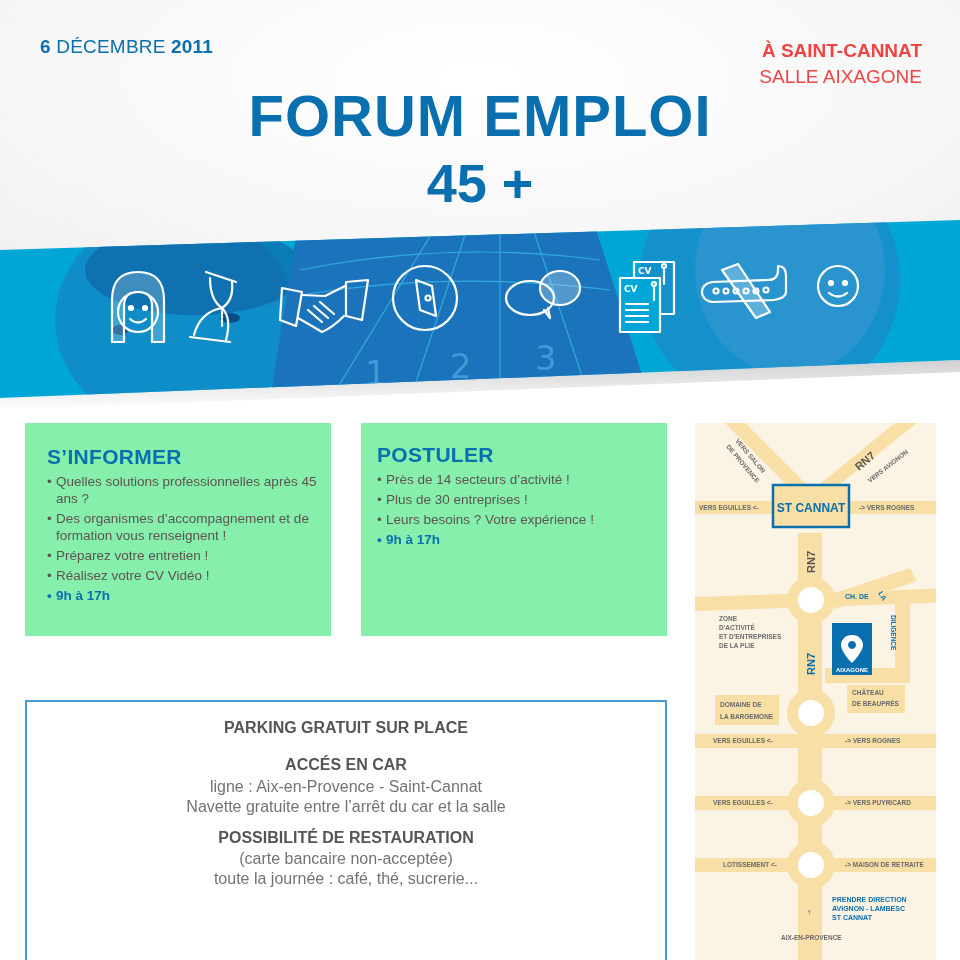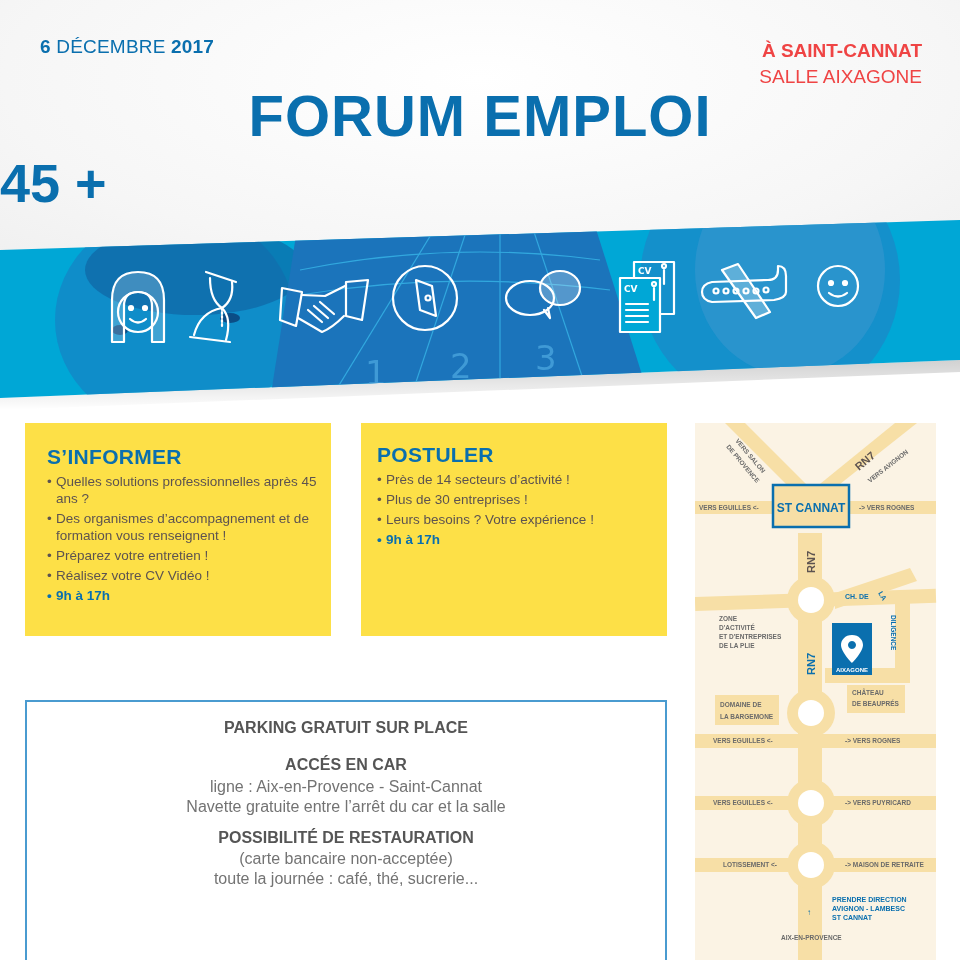--- a/index.html
+++ b/index.html
@@ -7,28 +7,28 @@
   body { position: relative; font-family: "Liberation Sans", "DejaVu Sans", sans-serif; }
 
   .header-bg { position: absolute; left: 0; top: 0; width: 960px; height: 260px;
     background: radial-gradient(ellipse at 50% 30%, #ffffff 0%, #f6f6f6 70%, #f0f0f0 100%); }
 
   .date { position: absolute; left: 40px; top: 36px; font-size: 19px; font-weight: bold; color: #0a6fae; letter-spacing: 0.2px; }
   .date .light { font-weight: normal; }
   .place { position: absolute; right: 38px; top: 38px; text-align: right; color: #ef4444; font-size: 19px; line-height: 26px; }
   .place .l1 { font-weight: bold; }
   .title { position: absolute; left: 0; width: 960px; top: 82px; text-align: center; color: #0a6fae; font-size: 58px; letter-spacing: 1px; font-weight: bold; }
-  .subtitle { position: absolute; left: 0; width: 960px; top: 152px; color: #0a6fae; font-size: 54px; font-weight: bold; }
+  .subtitle { position: absolute; left: 0; width: 960px; top: 152px; text-align: center; color: #0a6fae; font-size: 54px; font-weight: bold; }
 
   
   .banner { position: absolute; left: 0; top: 200px; width: 960px; height: 210px; }
   .banner svg { display: block; }
 
   
-  .box { position: absolute; background: #fde047; }
+  .box { position: absolute; background: #86efac; }
   .box h2 { font-size: 21px; font-weight: bold; color: #0a6fae; margin-bottom: 4px; letter-spacing: 0.3px; }
   .box ul { list-style: none; }
   .box li { font-size: 13.5px; color: #5d5350; line-height: 17px; margin-bottom: 3px; padding-left: 9px; position: relative; }
   .box li::before { content: "•"; position: absolute; left: 0; top: 0; color: #5d5350; }
   .box li.time { color: #0a6fae; font-weight: bold; }
   .box li.time::before { color: #0a6fae; }
   .box-info { left: 25px; top: 423px; width: 306px; height: 213px; padding: 22px 0 0 22px; }
   .box-post { left: 361px; top: 423px; width: 306px; height: 213px; padding: 20px 0 0 16px; }
 
   .access { position: absolute; left: 25px; top: 700px; width: 642px; height: 295px; border: 2px solid #4a9bd0; background: #fff; text-align: center; color: #5f5f5f; }
@@ -39,21 +39,21 @@
   .map { position: absolute; left: 695px; top: 423px; width: 265px; height: 537px; }
 </style>
 </head>
 <body>
 
 <div class="header-bg"></div>
 
 <div class="date">
   <span>6</span>
   <span class="light">DÉCEMBRE</span>
-  <span>2017</span>
+  <span>2011</span>
 </div>
 
 <div class="place">
   <div class="l1">À SAINT-CANNAT</div>
   <div>SALLE AIXAGONE</div>
 </div>
 
 <div class="title">FORUM EMPLOI</div>
 <div class="subtitle">45 +</div>
 

